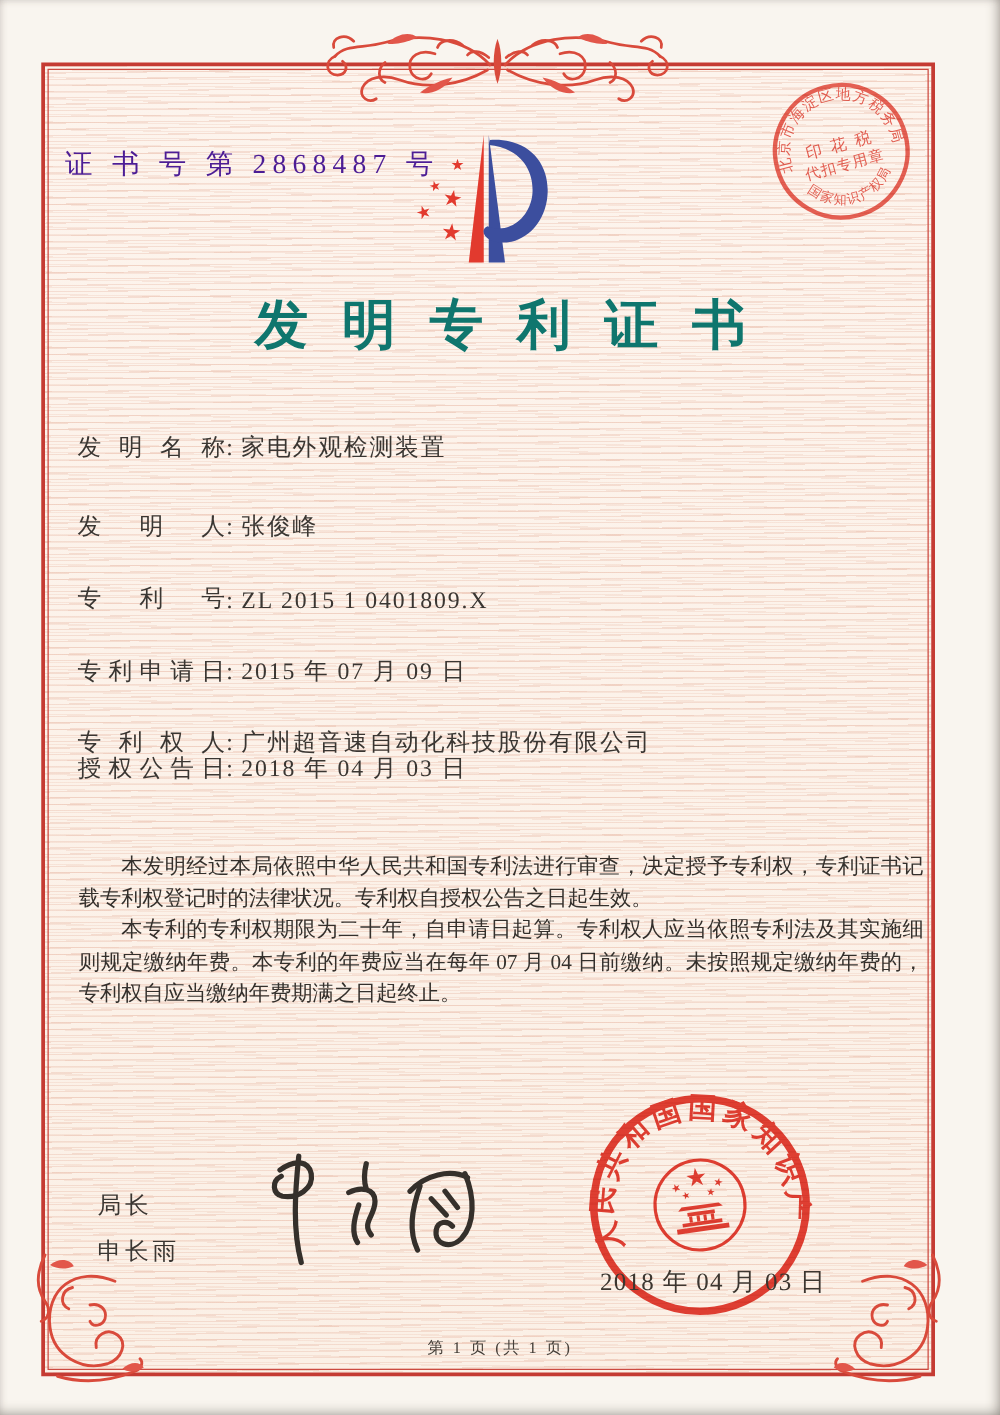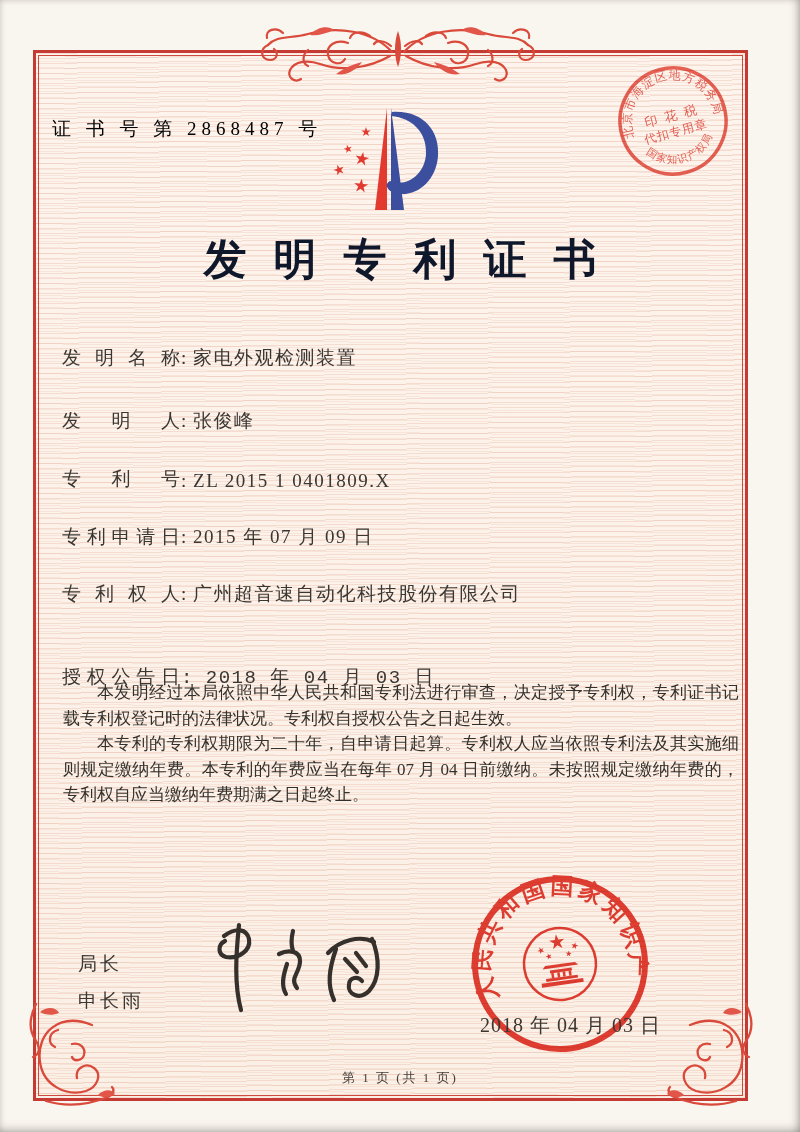--- a/index.html
+++ b/index.html
@@ -32,38 +32,38 @@
   }
   .frame::before{
     content:""; position:absolute; inset:2px;
     border:1px solid #cc4a40;
   }
   .orn{ position:absolute; z-index:10; }
   .content{ position:absolute; inset:0; z-index:20; color:#3a3632; }
 
   .cert-no{
     position:absolute; left:52px; top:116px;
-    font-size:19px; letter-spacing:5px; color:#000000; white-space:nowrap;
+    font-size:22px; letter-spacing:5px; color:#4c1d95; white-space:nowrap;
   }
   .logo{ position:absolute; left:326px; top:102px; }
   .title-wrap{ position:absolute; left:0; right:0; top:231px; text-align:center; }
   .title-wrap span{
     font-size:43px; font-weight:700; letter-spacing:27px; margin-right:-27px;
-    color:#0f172a;
+    color:#0f766e;
   }
   .fields{ position:absolute; left:62px; top:0; width:640px; }
   .field-row{ position:absolute; left:0; white-space:nowrap; font-size:19px; }
   .field-label{
     display:inline-block; width:118px; text-align:justify; text-align-last:justify;
     letter-spacing:0; vertical-align:bottom;
   }
   .field-colon{ margin:0 2px 0 1px; }
   .field-value{ letter-spacing:1.5px; }
   .row-0{ top:345px; } .row-1{ top:408px; } .row-2{ top:466px; }
-  .row-3{ top:524px; } .row-4{ top:581px; } .row-5{ top:664px;font-family:Liberation Mono, monospace; }
+  .row-3{ top:524px; } .row-4{ top:581px; } .row-5{ top:602px; }
 
   .body-text{
     position:absolute; left:63px; top:680px; width:676px;
     font-size:17px; line-height:25.5px; text-align:justify; color:#34302c;
   }
   .body-text p{ text-indent:2em; }
 
   .signer-title{ position:absolute; left:78px; top:951px; font-size:19px; letter-spacing:3px; }
   .signer-name { position:absolute; left:78px; top:988px; font-size:19px; letter-spacing:3px; }
   .signature{ position:absolute; left:208px; top:922px; z-index:30; }

